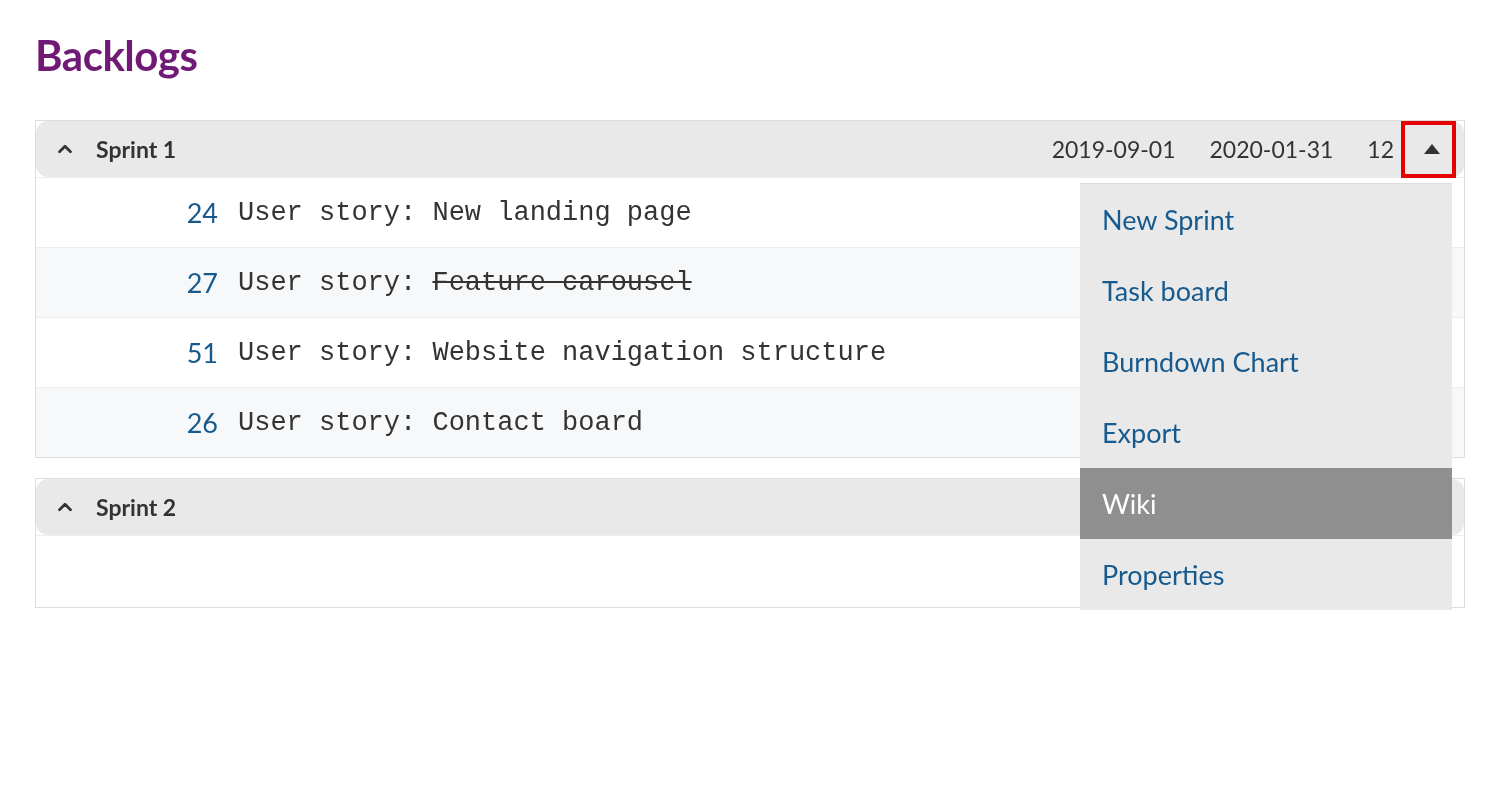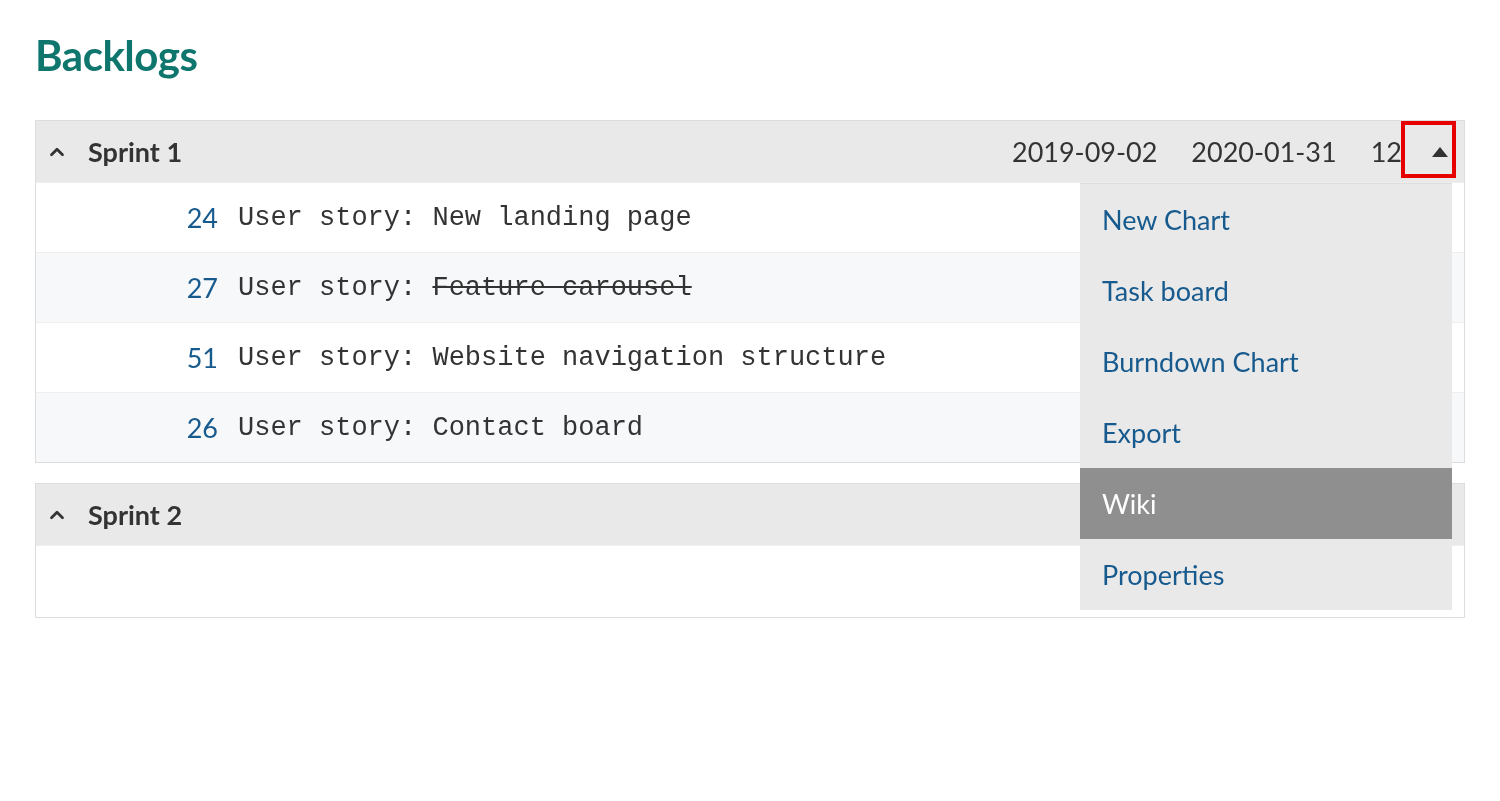--- a/index.html
+++ b/index.html
@@ -9,41 +9,42 @@
     }
     body {
       font-family: "Lato", -apple-system, BlinkMacSystemFont, "Segoe UI", Roboto, Helvetica, Arial, sans-serif;
       background: #ffffff;
       color: #333333;
       padding: 30px 35px;
     }
     .page-title {
       font-size: 42px;
       font-weight: 700;
-      color: #0f766e;
+      color: #701a75;
       margin-bottom: 40px;
       letter-spacing: -0.5px;
     }
     .sprints-container {
       max-width: 1430px;
       position: relative;
     }
     .sprint {
       border: 1px solid #dddddd;
       margin-bottom: 20px;
       background: #ffffff;
     }
     .sprint-header {
       display: flex;
       align-items: center;
       background: #e9e9e9;
-      padding: 14px 10px;
-      font-size: 27px;
+      padding: 14px 18px;
+      font-size: 23px;
       color: #333333;
       gap: 20px;
+      border-radius: 12px;
     }
     .chevron {
       width: 22px;
       height: 22px;
       flex: none;
       color: #333333;
     }
     .chevron svg {
       width: 100%;
       height: 100%;
@@ -146,21 +147,21 @@
 <div class="sprints-container">
 
   <div class="sprint">
     <div class="sprint-header">
       <span class="chevron">
         <svg viewBox="0 0 24 24" fill="none" stroke="currentColor" stroke-width="3" stroke-linecap="round" stroke-linejoin="round">
           <polyline points="18 15 12 9 6 15"></polyline>
         </svg>
       </span>
       <span class="sprint-name">Sprint 1</span>
-      <span class="sprint-date-start">2019-09-02</span>
+      <span class="sprint-date-start">2019-09-01</span>
       <span class="sprint-date-end">2020-01-31</span>
       <span class="sprint-points">12</span>
       <span class="menu-toggle">
         <span class="triangle-up"></span>
       </span>
     </div>
 
     <ul class="stories">
       <li class="story-row">
         <span class="story-spacer"></span>
@@ -201,21 +202,21 @@
         </svg>
       </span>
       <span class="sprint-name">Sprint 2</span>
     </div>
     <ul class="stories">
       <li class="story-row" style="min-height:72px;"></li>
     </ul>
   </div>
 
   <ul class="dropdown-menu">
-    <li class="dropdown-item">New Chart</li>
+    <li class="dropdown-item">New Sprint</li>
     <li class="dropdown-item">Task board</li>
     <li class="dropdown-item">Burndown Chart</li>
     <li class="dropdown-item">Export</li>
     <li class="dropdown-item active">Wiki</li>
     <li class="dropdown-item">Properties</li>
   </ul>
 
   <div class="highlight-red" style="top:1px; right:9px; width:55px; height:57px;"></div>
   <div class="highlight-red" style="top:354px; right:13px; width:372px; height:70px;"></div>
 

